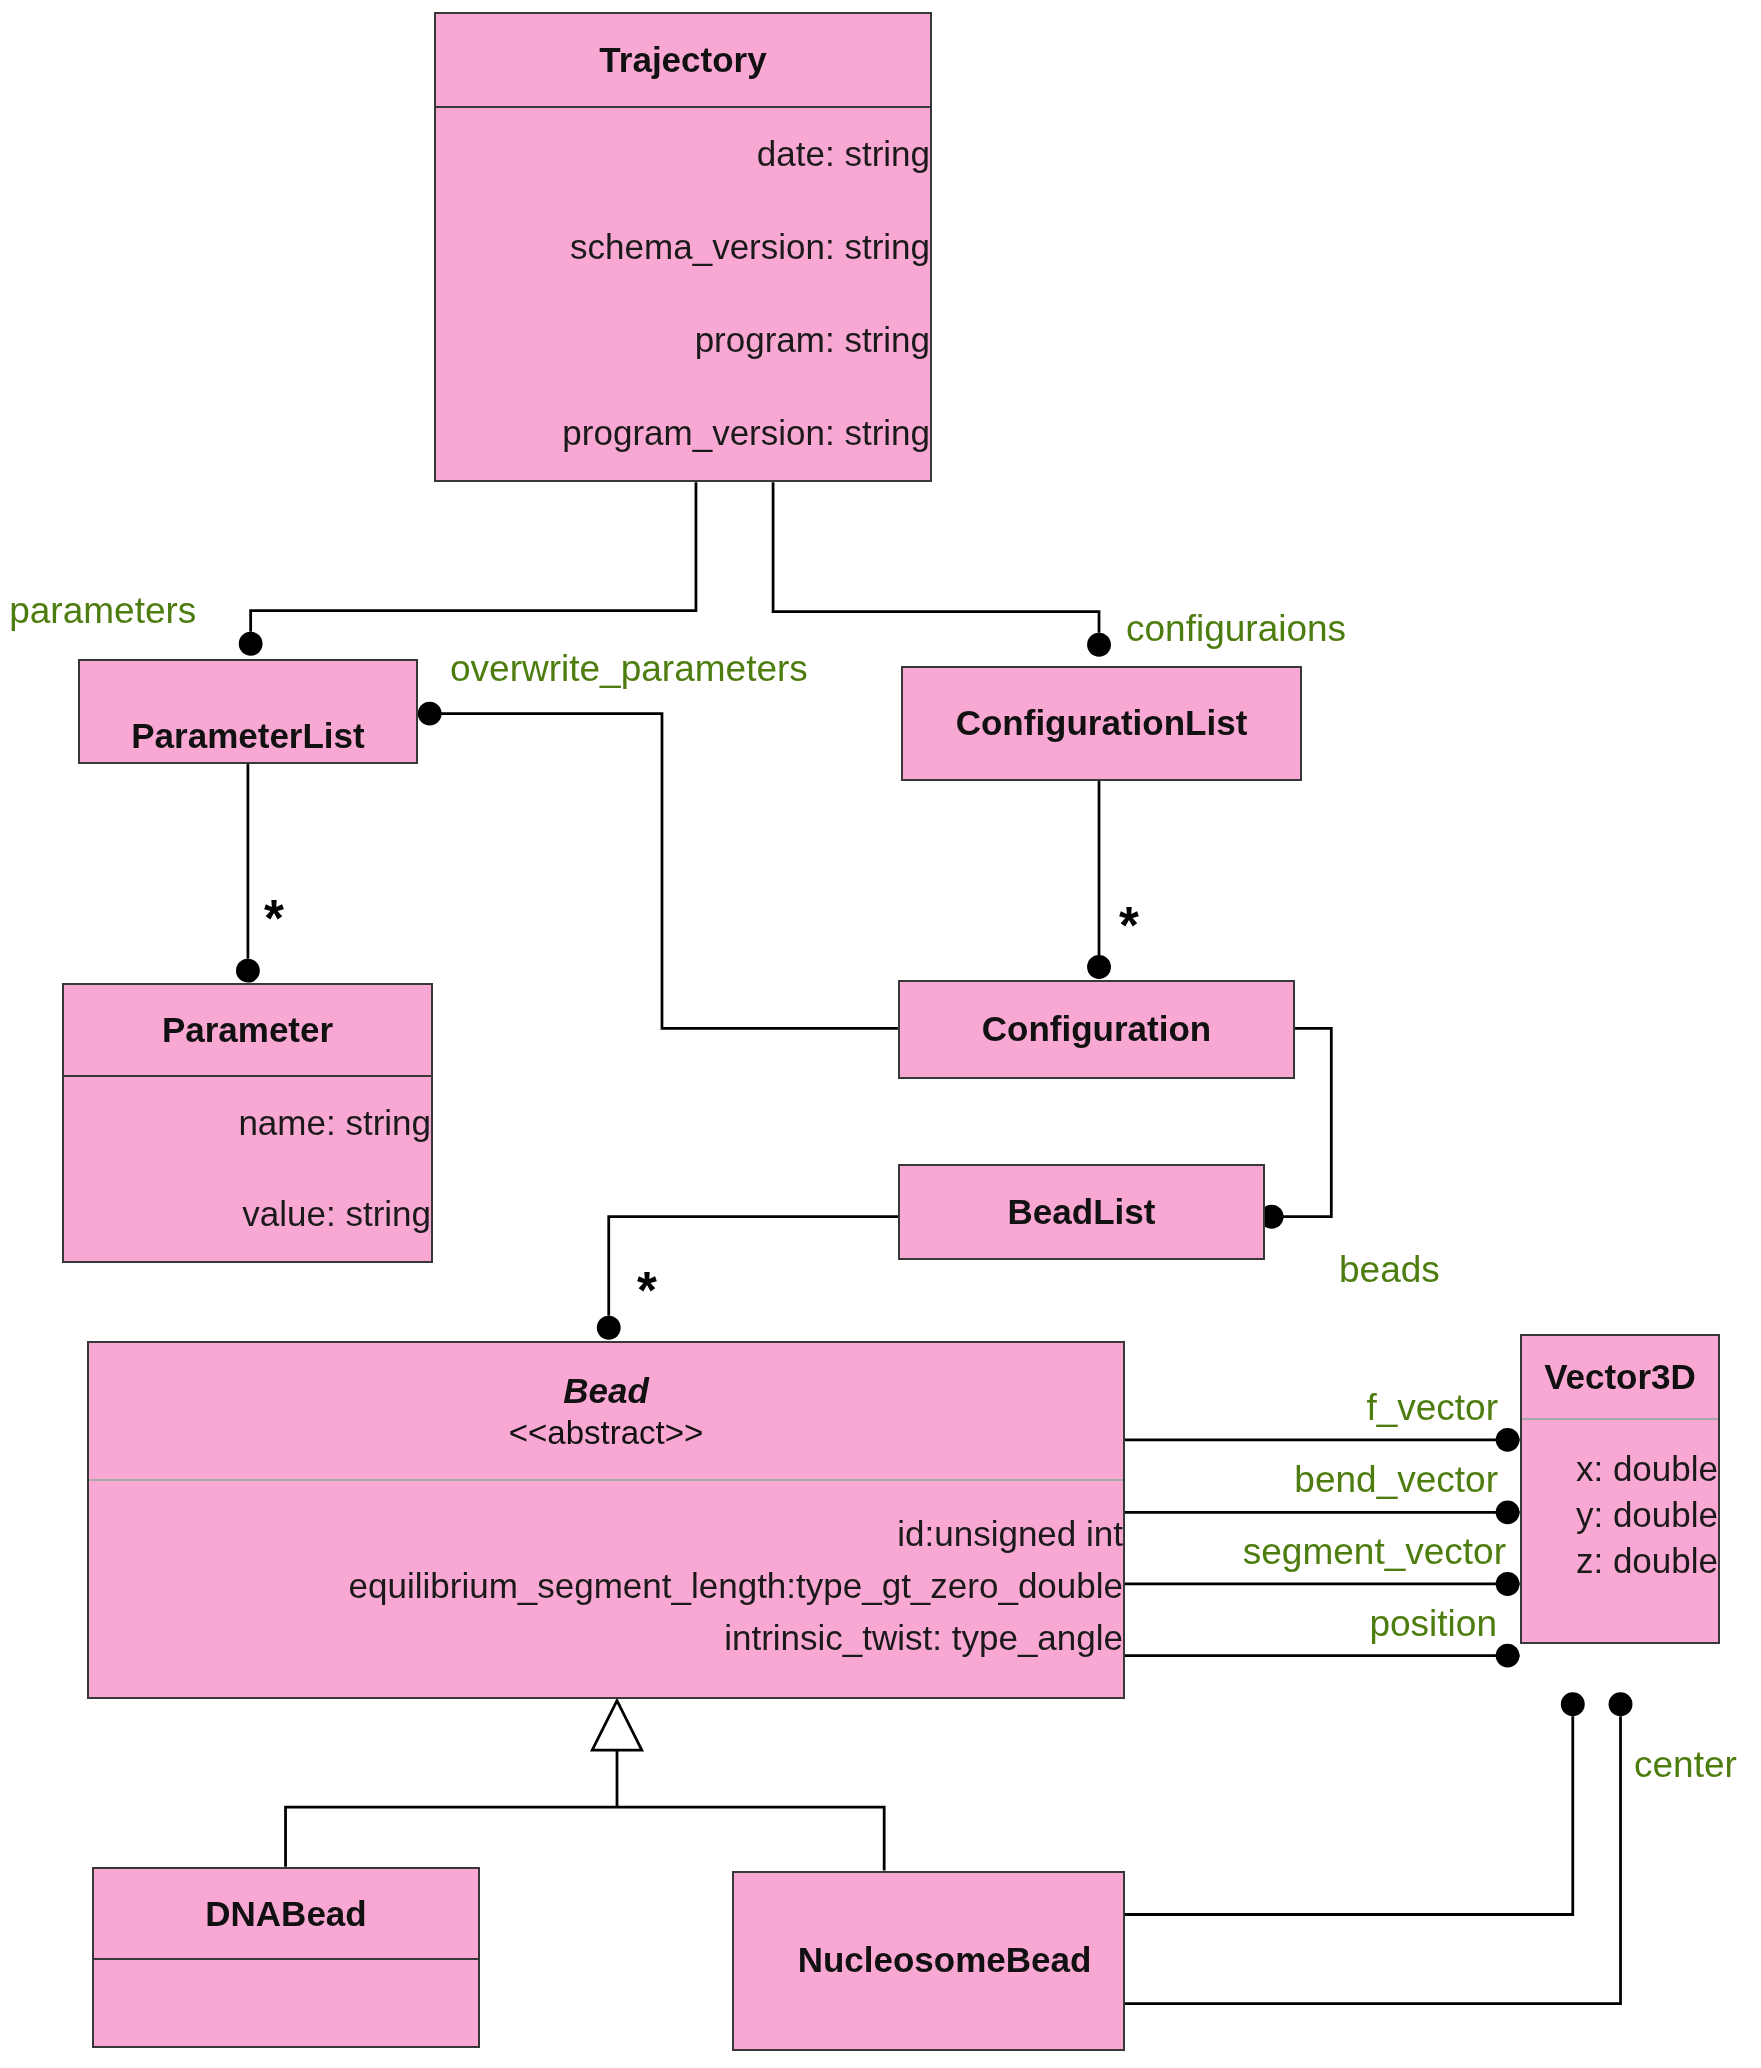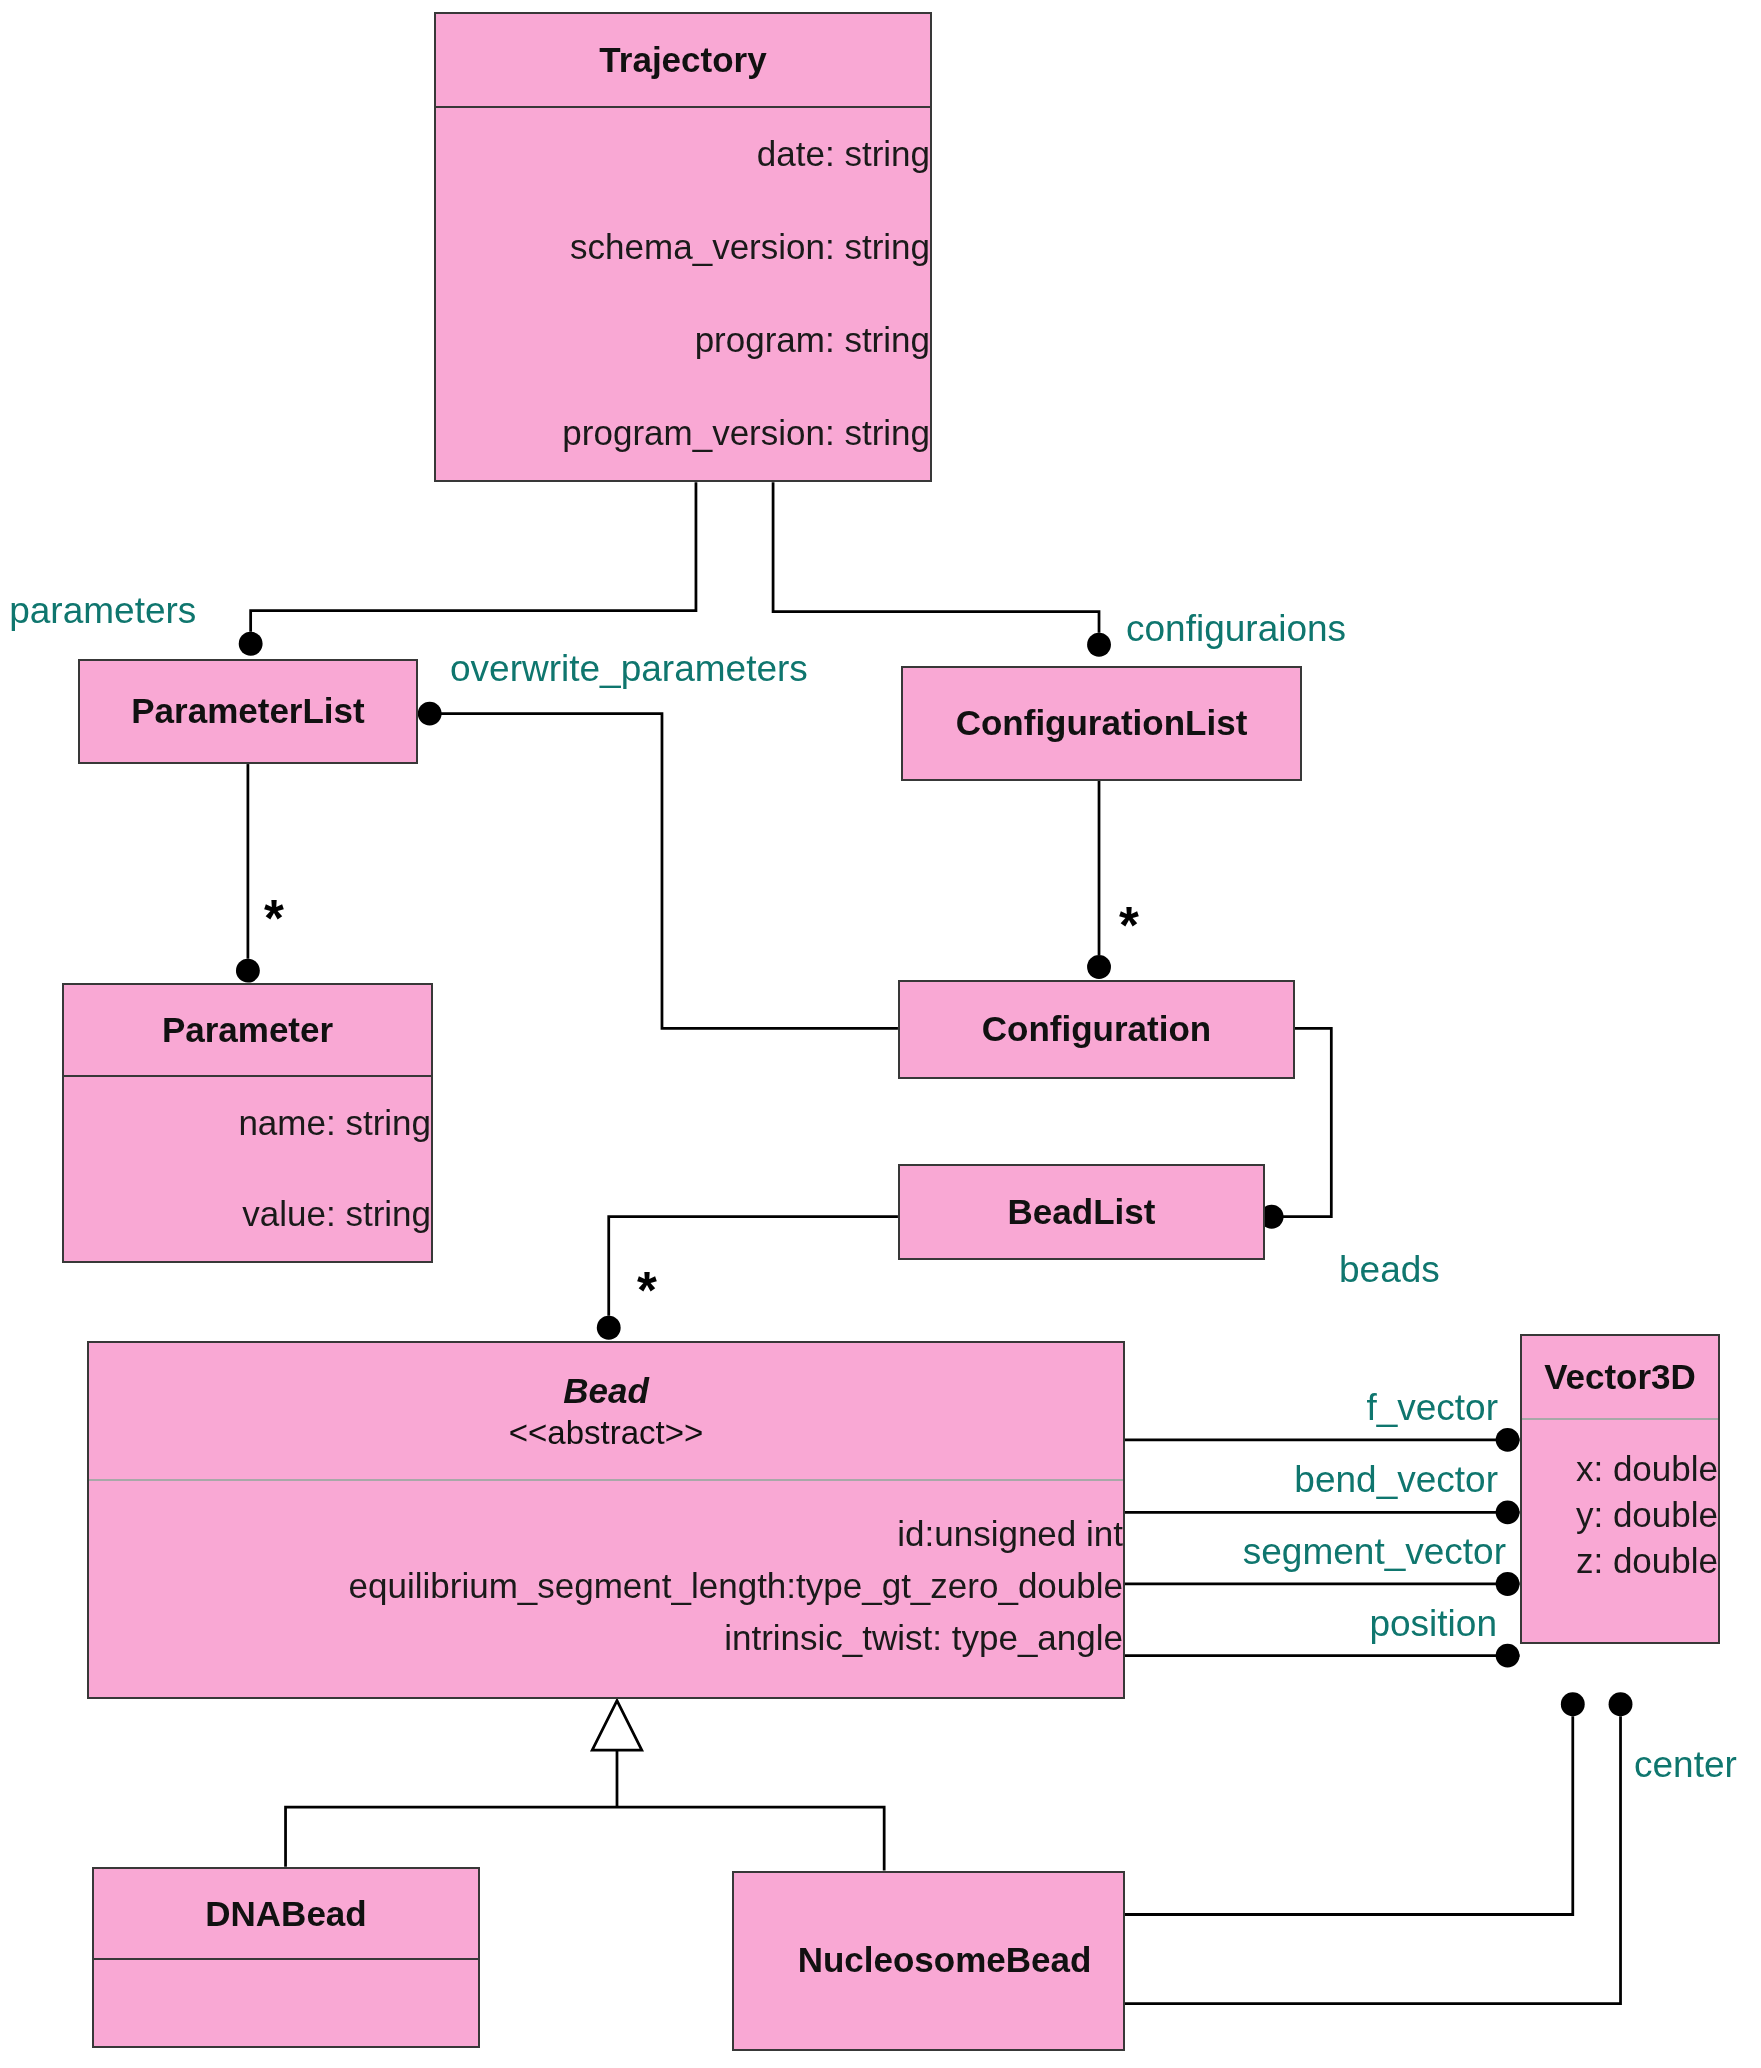--- a/index.html
+++ b/index.html
@@ -27,21 +27,21 @@
   .sep-dark{border-bottom:2.8px solid #383838;}
   .sep-gray{border-bottom:2.8px solid #a8a8a8;}
   .uml-attrs{
     display:flex;flex-direction:column;
     font-size:35px;color:#1a1a1a;
     box-sizing:border-box;
     align-items:flex-end;
   }
   .uml-attrs .attr{white-space:nowrap;}
   .edge-label{
-    position:absolute;font-size:37px;color:#0f766e;white-space:nowrap;
+    position:absolute;font-size:37px;color:#4d7c0f;white-space:nowrap;
   }
   .mult-star{
     position:absolute;font-size:51px;font-weight:bold;color:#000;line-height:1;
   }
   svg.wires{position:absolute;left:0;top:0;}
   .wire{fill:none;stroke:#000;stroke-width:3px;}
   .dot{fill:#000;stroke:none;}
   .tri{fill:#fff;stroke:#000;stroke-width:3px;}
 </style>
 </head>
@@ -95,21 +95,21 @@
     <div class="uml-title sep-dark" style="height:94px;">Trajectory</div>
     <div class="uml-attrs" style="height:371px;padding-left:20px;justify-content:space-around;">
       <span class="attr">date: string</span>
       <span class="attr">schema_version: string</span>
       <span class="attr">program: string</span>
       <span class="attr">program_version: string</span>
     </div>
   </div>
 
   <div class="uml-box" style="left:78px;top:659px;width:340px;height:105px;">
-    <div class="uml-title" style="height:99px;">ParameterList</div>
+    <div class="uml-title" style="height:99px;margin-top:25px;">ParameterList</div>
   </div>
 
   <div class="uml-box" style="left:901px;top:666px;width:401px;height:115px;">
     <div class="uml-title" style="height:109px;">ConfigurationList</div>
   </div>
 
   <div class="uml-box" style="left:62px;top:983px;width:371px;height:280px;">
     <div class="uml-title sep-dark" style="height:92px;">Parameter</div>
     <div class="uml-attrs" style="height:183px;padding-left:23px;justify-content:space-around;">
       <span class="attr">name: string</span>

